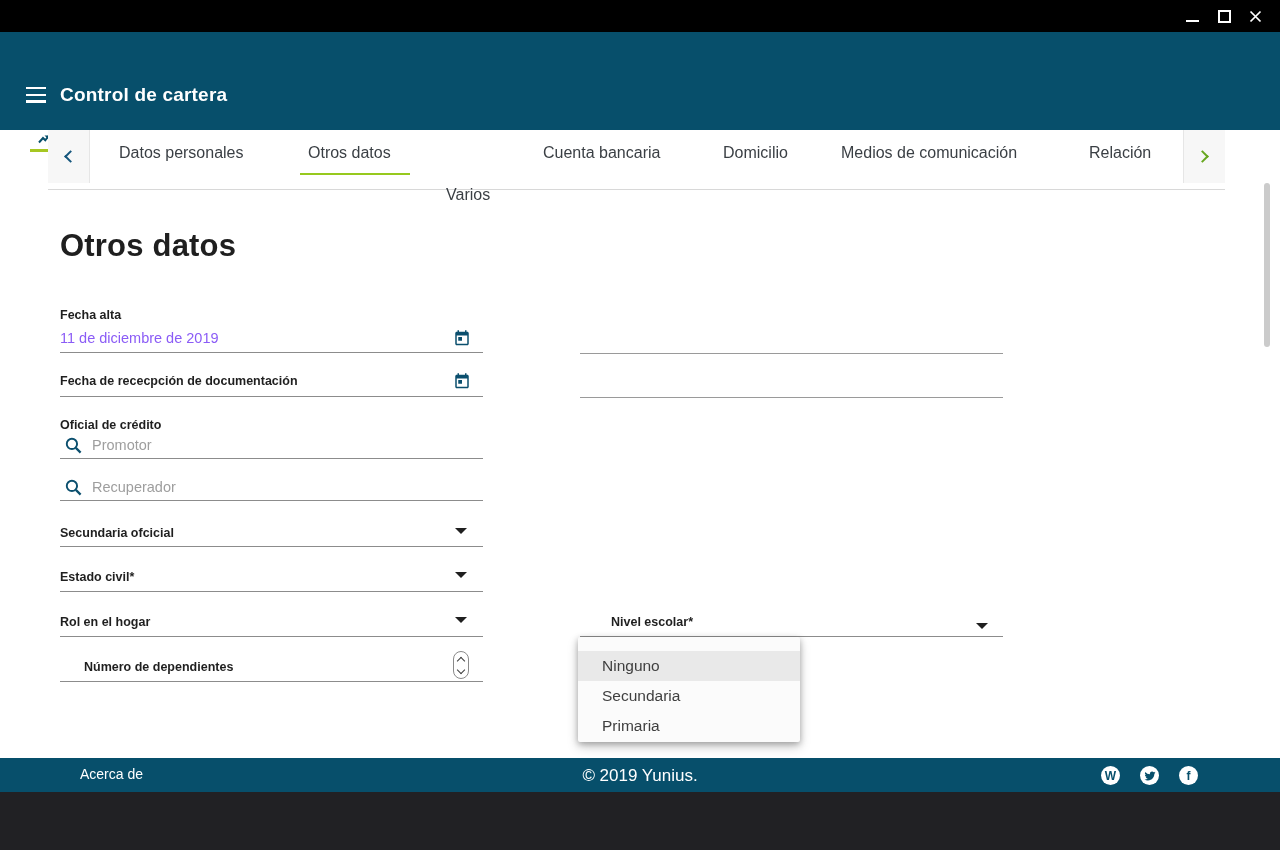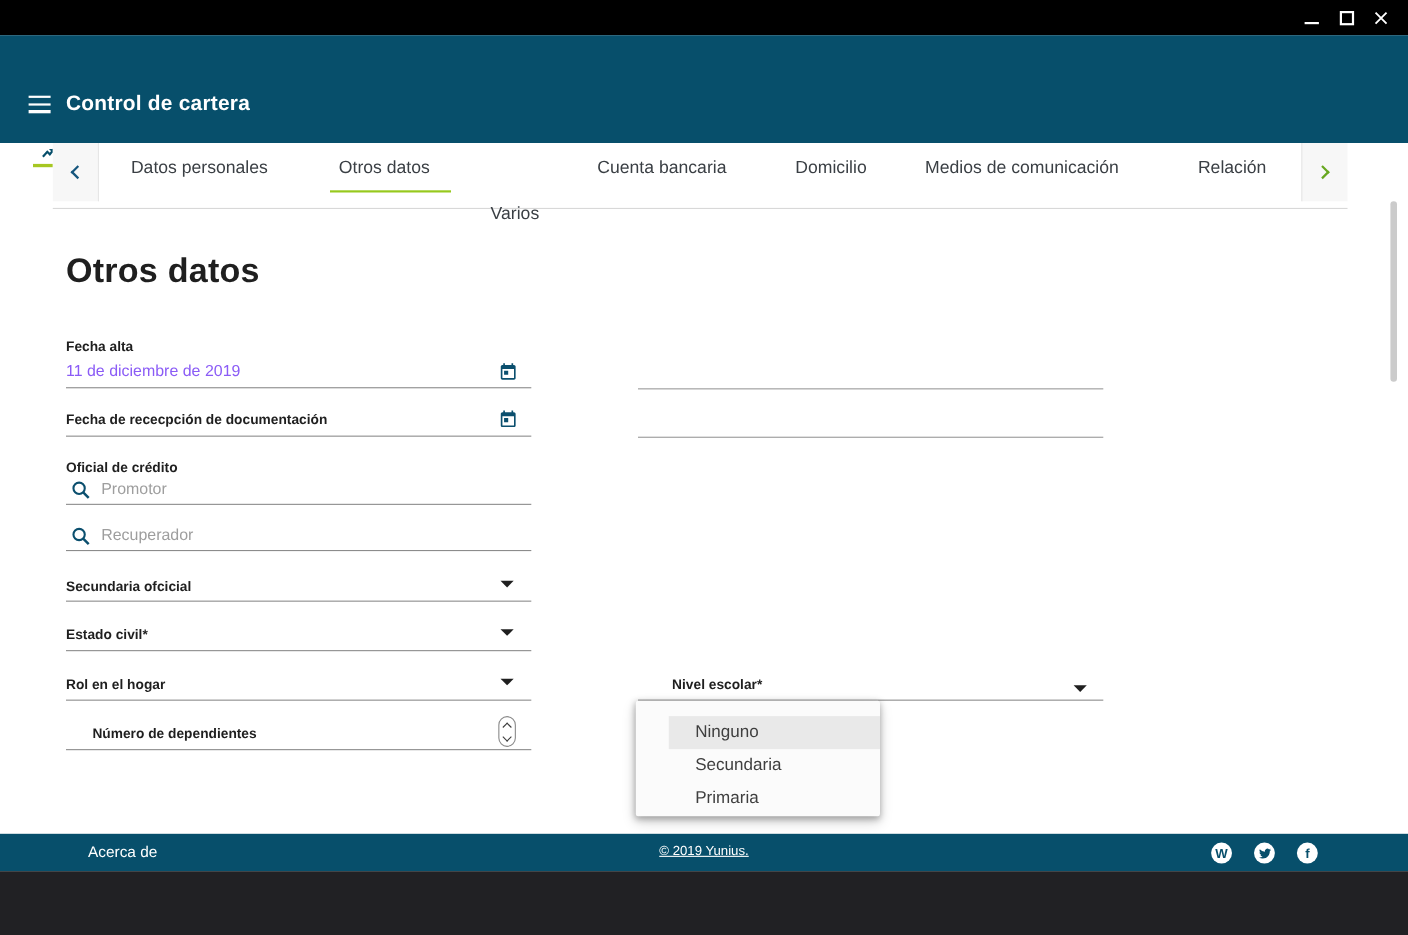--- a/index.html
+++ b/index.html
@@ -46,31 +46,31 @@
   .fld-line.light { background:#9a9a9a; }
   .caret-down { position:absolute; width:0; height:0; border-left:6px solid transparent; border-right:6px solid transparent; border-top:6.5px solid #1f1f1f; cursor:pointer; }
   .cal-ic, .search-ic { position:absolute; cursor:pointer; }
   .txt-input { position:absolute; border:none; outline:none; font-family:"Liberation Sans", sans-serif; font-size:14.5px; color:#404040; width:330px; background:transparent; }
   .txt-input::placeholder { color:#9e9e9e; opacity:1; }
   .spinner { position:absolute; left:453px; top:651px; width:16px; height:28px; border:1px solid #8a8a8a; border-radius:8px; display:flex; flex-direction:column; align-items:center; justify-content:center; gap:3px; cursor:pointer; }
   .chev-up { width:6px; height:6px; border-top:1.6px solid #3c3c3c; border-right:1.6px solid #3c3c3c; transform:rotate(-45deg); margin-top:2px; }
   .chev-dn { width:6px; height:6px; border-bottom:1.6px solid #3c3c3c; border-right:1.6px solid #3c3c3c; transform:rotate(45deg); margin-bottom:2px; }
 
   
-  .dropdown-panel { position:absolute; left:578px; top:637px; width:222px; height:105px; background:#fbfbfb; border-radius:2px; box-shadow:0 2px 6px rgba(0,0,0,.28), 0 5px 12px rgba(0,0,0,.18); padding-top:14px; z-index:5;padding-left:30px; }
+  .dropdown-panel { position:absolute; left:578px; top:637px; width:222px; height:105px; background:#fbfbfb; border-radius:2px; box-shadow:0 2px 6px rgba(0,0,0,.28), 0 5px 12px rgba(0,0,0,.18); padding-top:14px; z-index:5; }
   .dd-option { height:30px; line-height:30px; padding-left:24px; font-size:15.5px; color:#3f3f3f; cursor:pointer; }
   .dd-option.highlight { background:#e9e9e9; }
 
   
   .scroll-thumb { position:absolute; left:1264px; top:183px; width:6px; height:164px; background:#cbcbcb; border-radius:3px; cursor:pointer; }
 
   
   .footer { position:absolute; left:0; top:758px; width:1280px; height:34px; background:#074f6b; color:#fff; }
   .footer-about { position:absolute; left:80px; top:8px; font-size:14px; cursor:pointer; }
-  .footer-copy { position:absolute; left:0; top:8px; width:1280px; text-align:center; font-size:12px;text-decoration:underline; }
+  .footer-copy { position:absolute; left:0; top:8px; width:1280px; text-align:center; font-size:17px; }
   .soc { position:absolute; top:766px; width:19px; height:19px; border-radius:50%; background:#fff; color:#074f6b; display:flex; align-items:center; justify-content:center; font-size:12px; font-weight:700; cursor:pointer; z-index:6; }
   .soc-wp { left:1101px; } .soc-tw { left:1140px; } .soc-fb { left:1179px; }
 
   
   .shelf { position:absolute; left:0; top:792px; width:1280px; height:58px; background:#212124; }
 </style>
 </head>
 <body>
 
 <div class="screen">

